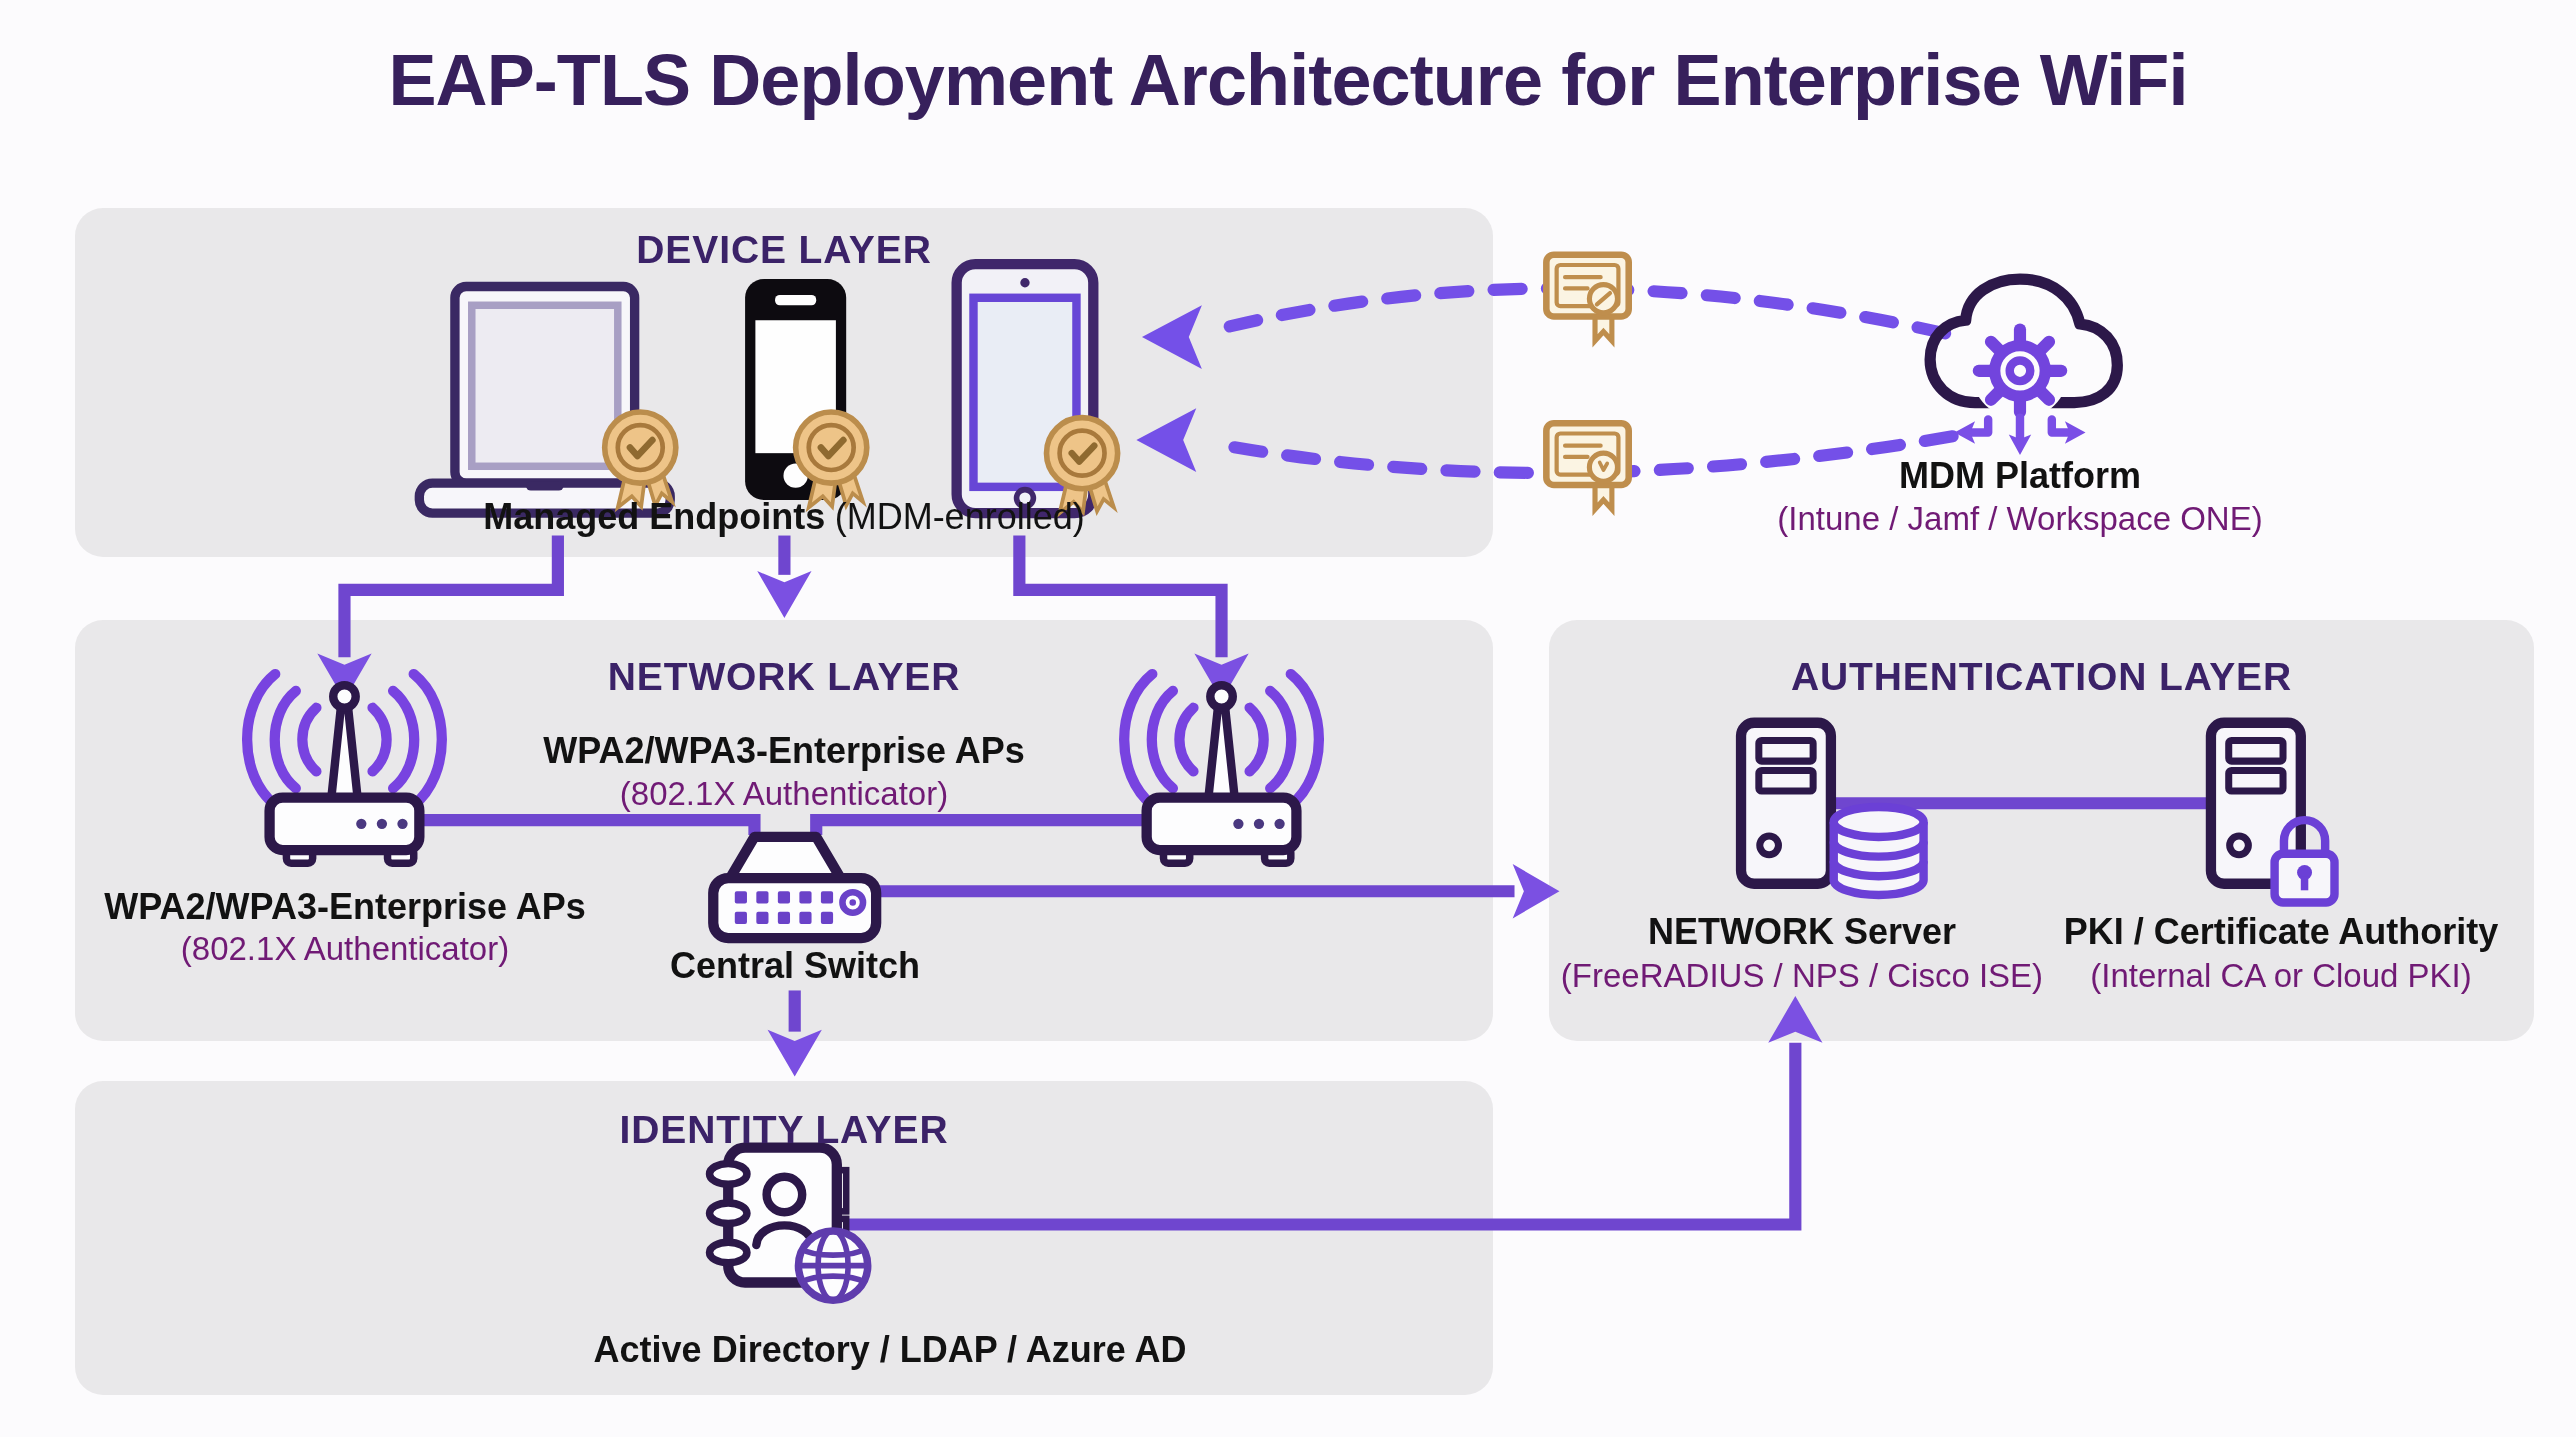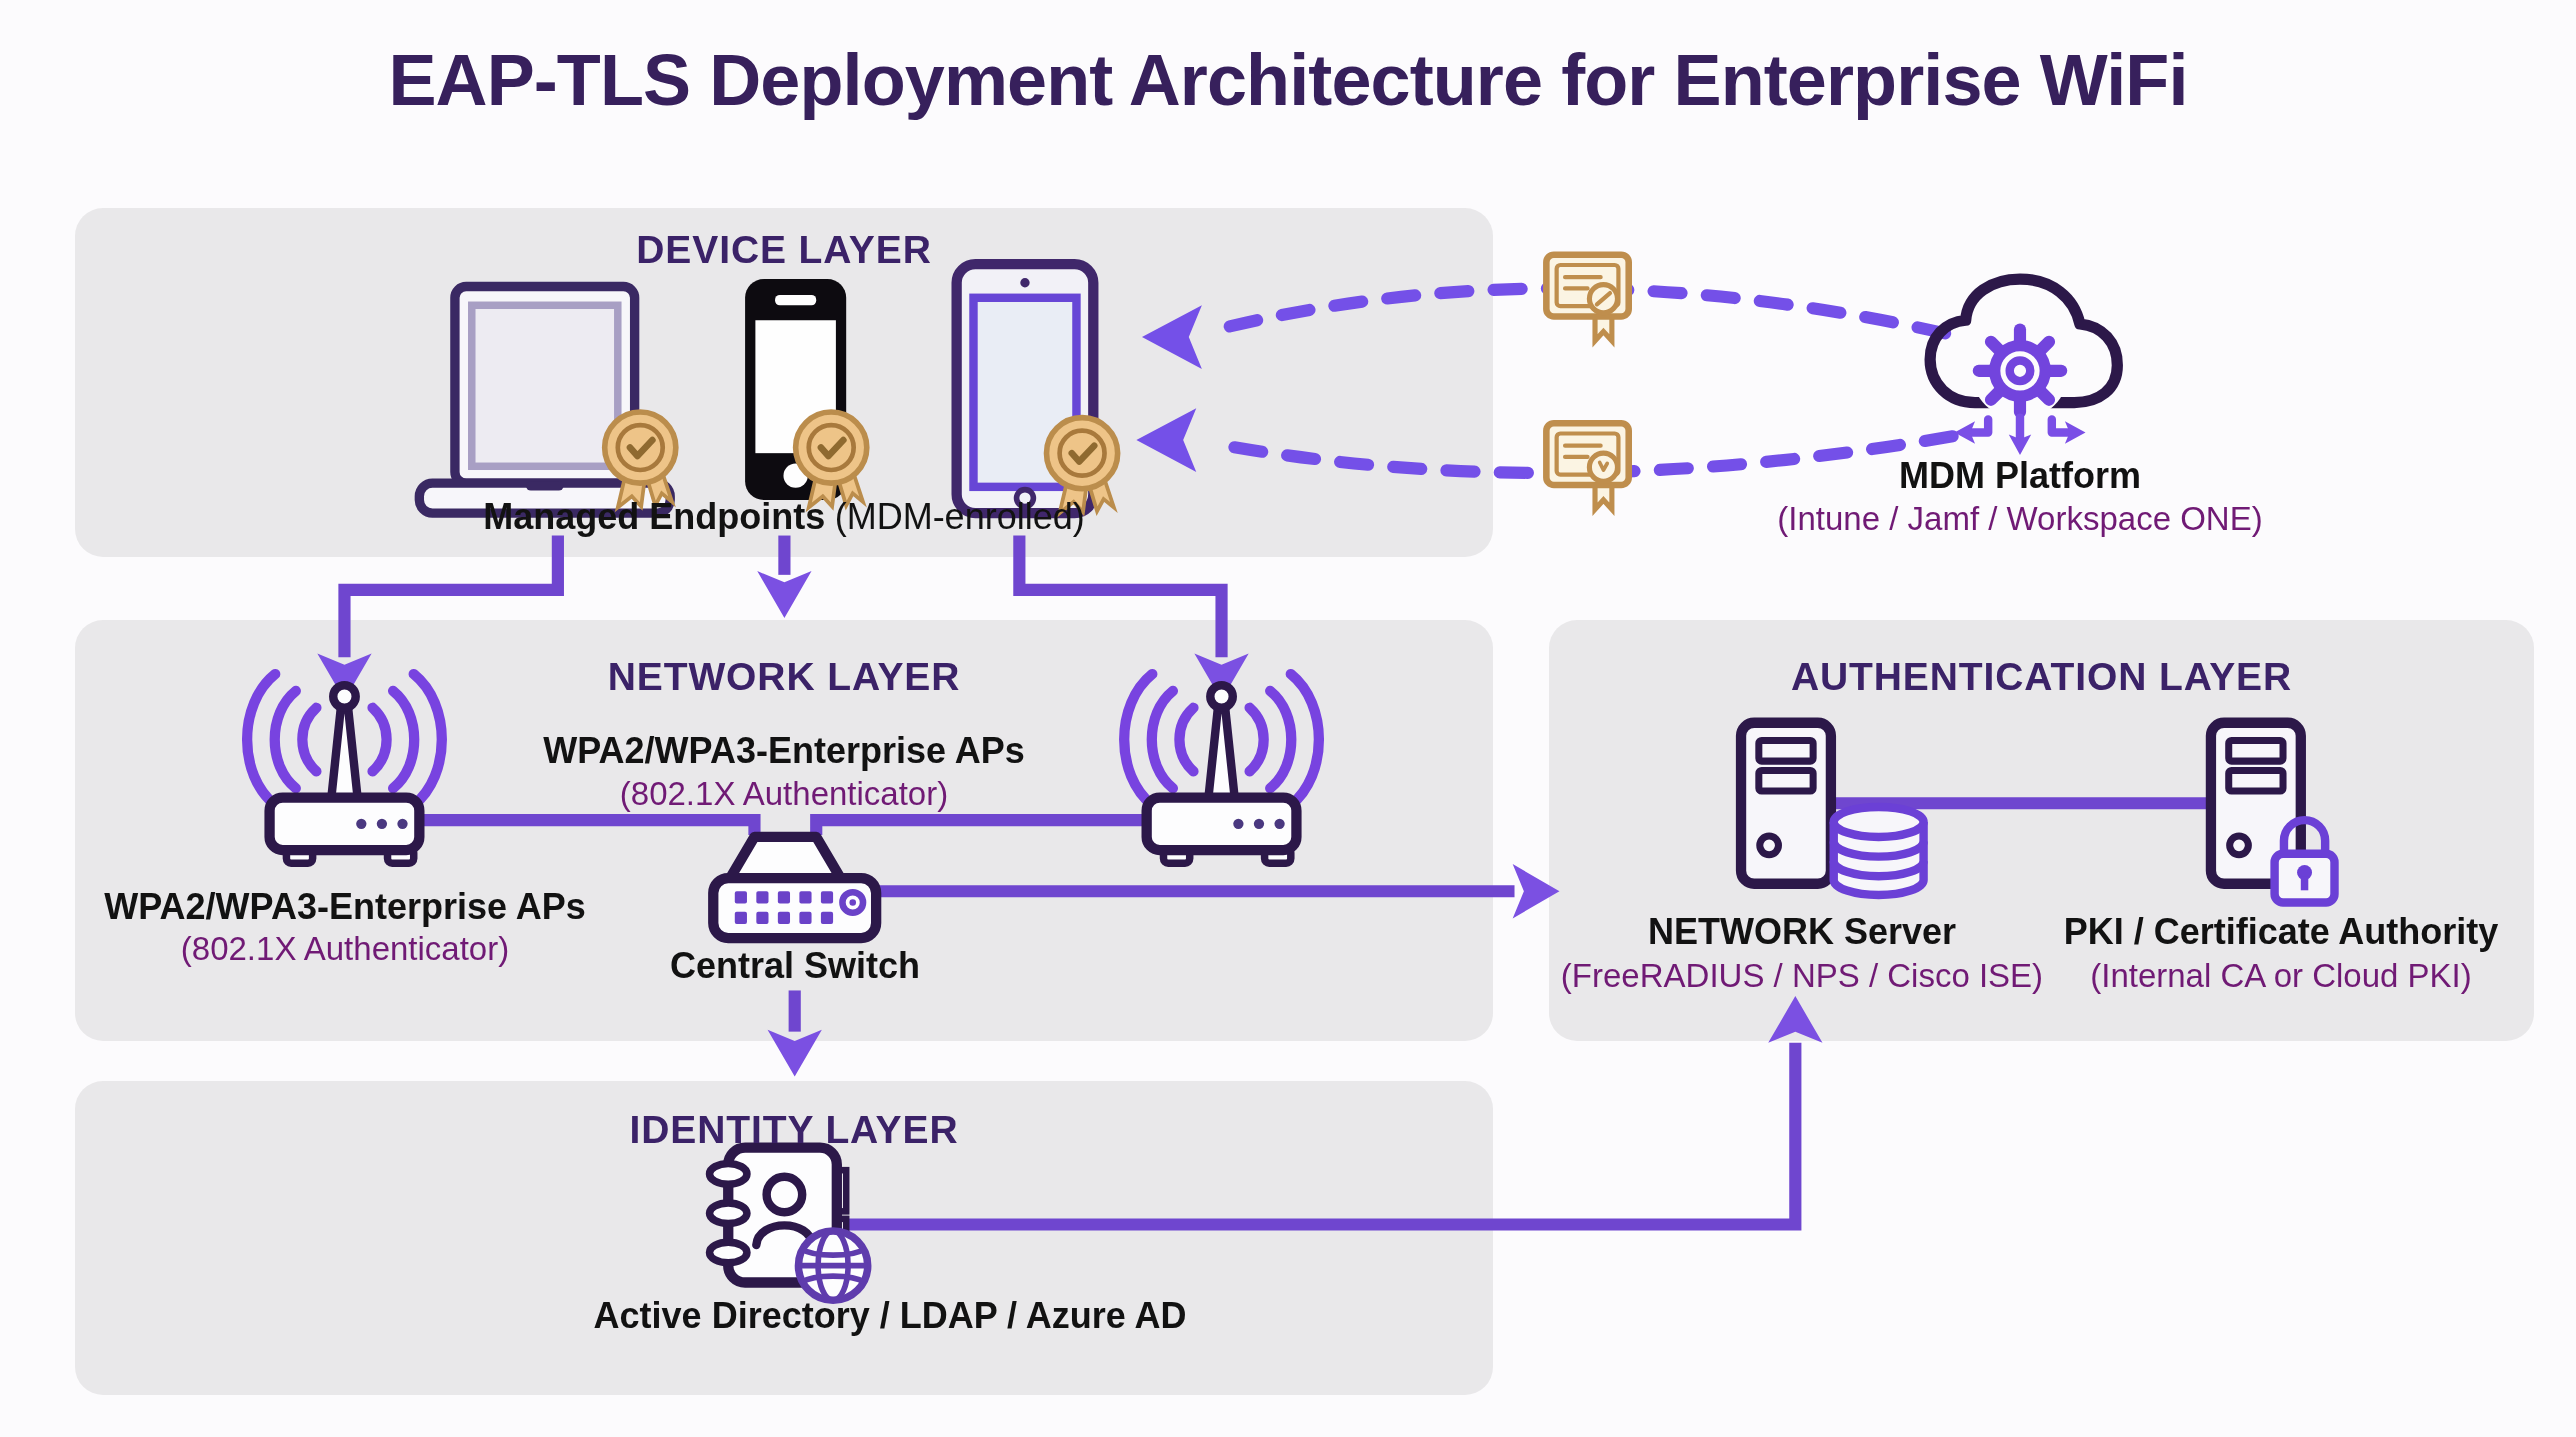--- a/index.html
+++ b/index.html
@@ -272,39 +272,39 @@
       <circle cx="61" cy="47" r="15" fill="#fbf4e3" stroke="#bf8e4d" stroke-width="5.5"></circle>
       <path d="M57,42 L61,50 M61,50 L65,43" stroke="#bf8e4d" stroke-width="4" stroke-linecap="round"></path>
     </g>
   </svg>
 
   <div class="title">EAP-TLS Deployment Architecture for Enterprise WiFi</div>
 
   <div class="heading" style="left:75px;top:228px;width:1418px;">DEVICE LAYER</div>
   <div class="heading" style="left:75px;top:655px;width:1418px;">NETWORK LAYER</div>
   <div class="heading" style="left:1549px;top:655px;width:985px;">AUTHENTICATION LAYER</div>
-  <div class="heading" style="left:75px;top:1108px;width:1418px;padding-left:10px;">IDENTITY LAYER</div>
+  <div class="heading" style="left:75px;top:1108px;width:1418px;">IDENTITY LAYER</div>
 
   <div class="lbl" style="left:75px;top:496px;width:1418px;">
     <span>Managed Endpoints</span><span class="rest">(MDM-enrolled)</span>
   </div>
 
   <div class="lbl" style="left:75px;top:730px;width:1418px;">WPA2/WPA3-Enterprise APs</div>
   <div class="sub" style="left:75px;top:775px;width:1418px;">(802.1X Authenticator)</div>
 
   <div class="lbl" style="left:64px;top:886px;width:562px;">WPA2/WPA3-Enterprise APs</div>
   <div class="sub" style="left:64px;top:930px;width:562px;">(802.1X Authenticator)</div>
 
   <div class="lbl" style="left:514px;top:945px;width:562px;">Central Switch</div>
 
   <div class="lbl" style="left:1521px;top:911px;width:562px;">NETWORK Server</div>
   <div class="sub" style="left:1521px;top:957px;width:562px;">(FreeRADIUS / NPS / Cisco ISE)</div>
 
   <div class="lbl" style="left:2000px;top:911px;width:562px;">PKI / Certificate Authority</div>
   <div class="sub" style="left:2000px;top:957px;width:562px;">(Internal CA or Cloud PKI)</div>
 
-  <div class="lbl" style="left:75px;top:1295px;width:1630px;">Active Directory / LDAP / Azure AD</div>
+  <div class="lbl" style="left:75px;top:1329px;width:1630px;">Active Directory / LDAP / Azure AD</div>
 
   <div class="lbl" style="left:1739px;top:455px;width:562px;">MDM Platform</div>
   <div class="sub" style="left:1739px;top:500px;width:562px;">(Intune / Jamf / Workspace ONE)</div>
 
 </div>
 
 
 </body></html>

